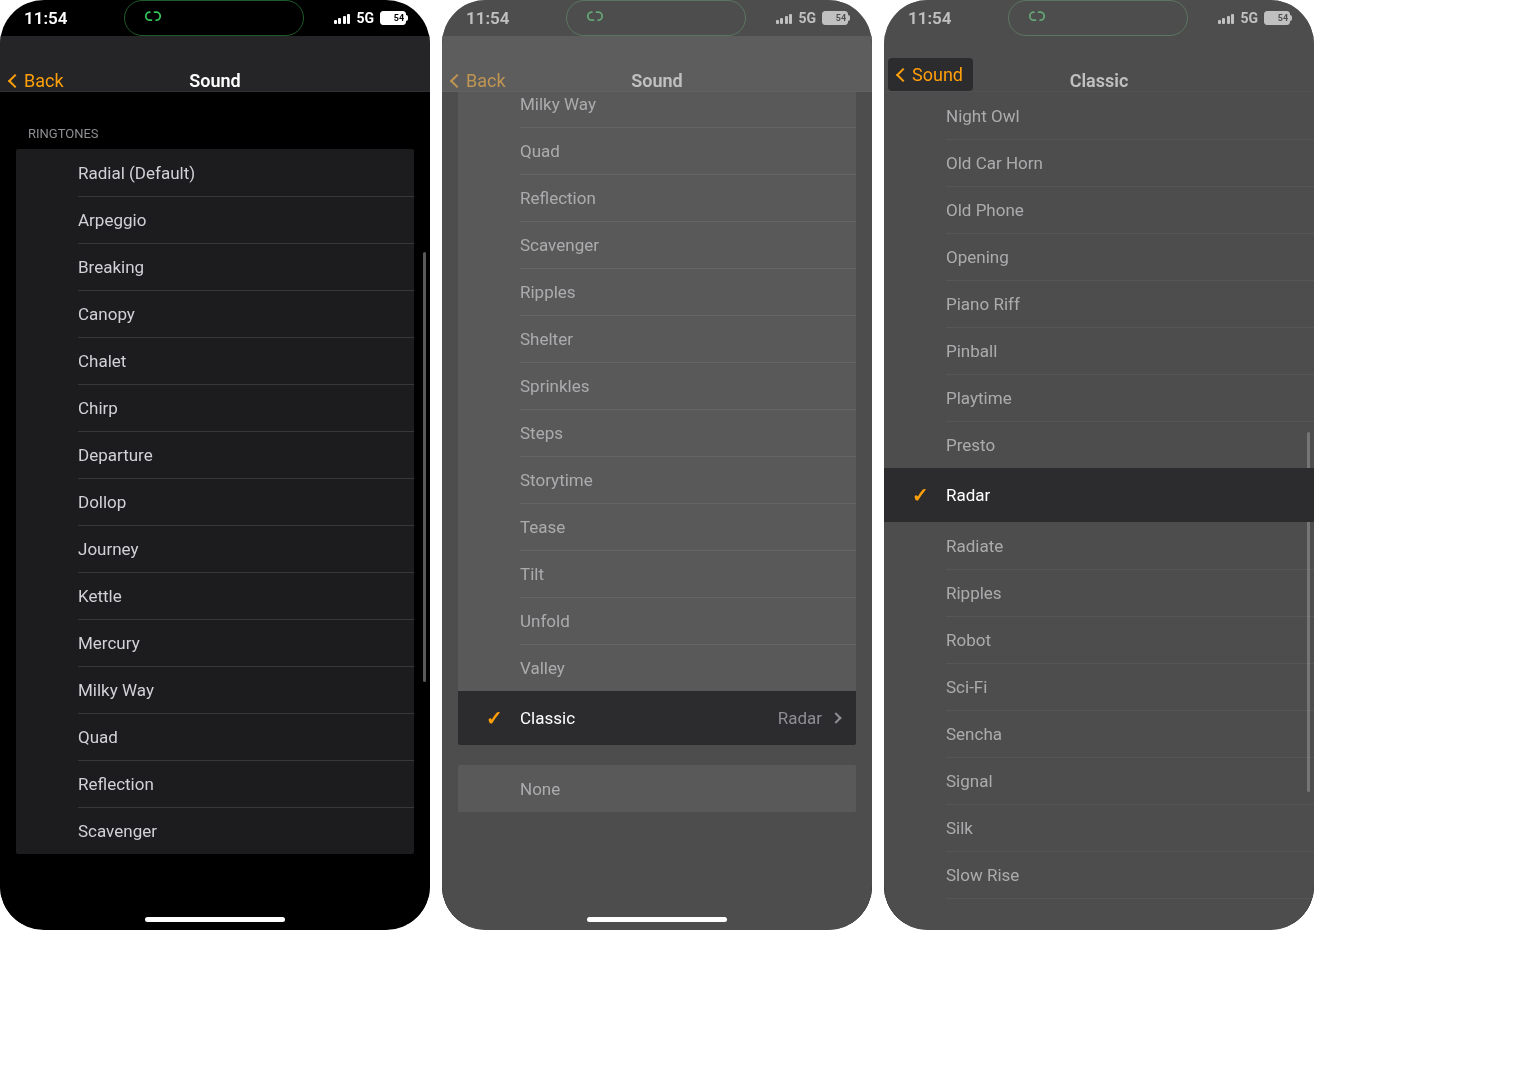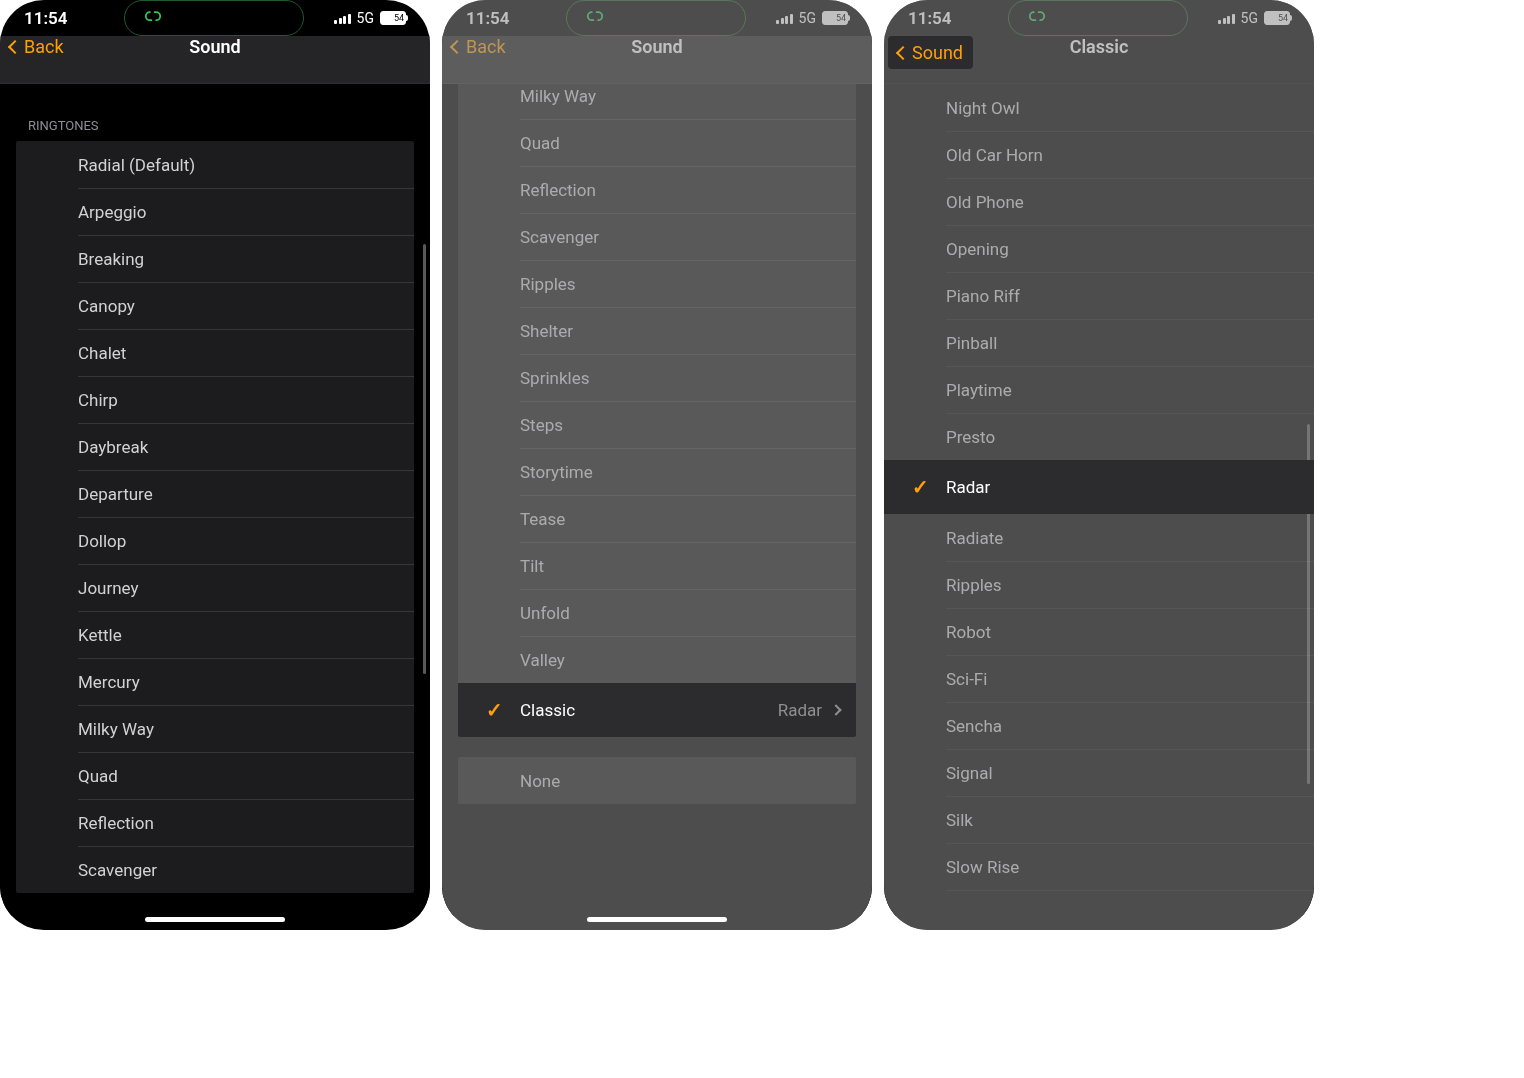--- a/index.html
+++ b/index.html
@@ -57,21 +57,21 @@
   .island-icon {
     color: #34c759;
     font-size: 18px;
     font-weight: bold;
   }
   .status-right {
     display: flex;
     align-items: center;
     gap: 6px;
     font-size: 14px;
-    font-weight: 400;
+    font-weight: 700;
   }
   .signal-bars {
     display: flex;
     align-items: flex-end;
     gap: 1.5px;
     height: 12px;
   }
   .signal-bars span {
     width: 3px;
     background: #fff;
@@ -99,24 +99,24 @@
     content: "";
     position: absolute;
     right: -3px;
     top: 3px;
     width: 2px;
     height: 6px;
     background: #fff;
     border-radius: 0 2px 2px 0;
   }
   .nav-bar {
-    height: 48px;
+    height: 56px;
     background: rgba(44,44,46,0.85);
     display: flex;
-    align-items: flex-start;
+    align-items: flex-end;
     position: relative;
     border-bottom: 0.5px solid rgba(255,255,255,0.05);
   }
   .back-btn {
     display: flex;
     align-items: center;
     padding: 0 10px;
     color: #ff9f0a;
     font-size: 18px;
     cursor: pointer;
@@ -295,23 +295,20 @@
       <div class="list-row">
           <span class="row-label">Canopy</span>
         </div>
       <div class="list-row">
           <span class="row-label">Chalet</span>
         </div>
       <div class="list-row">
           <span class="row-label">Chirp</span>
         </div>
       <div class="list-row">
-          <span class="row-label">Daybreak</span>
-        </div>
-      <div class="list-row">
           <span class="row-label">Departure</span>
         </div>
       <div class="list-row">
           <span class="row-label">Dollop</span>
         </div>
       <div class="list-row">
           <span class="row-label">Journey</span>
         </div>
       <div class="list-row">
           <span class="row-label">Kettle</span>

